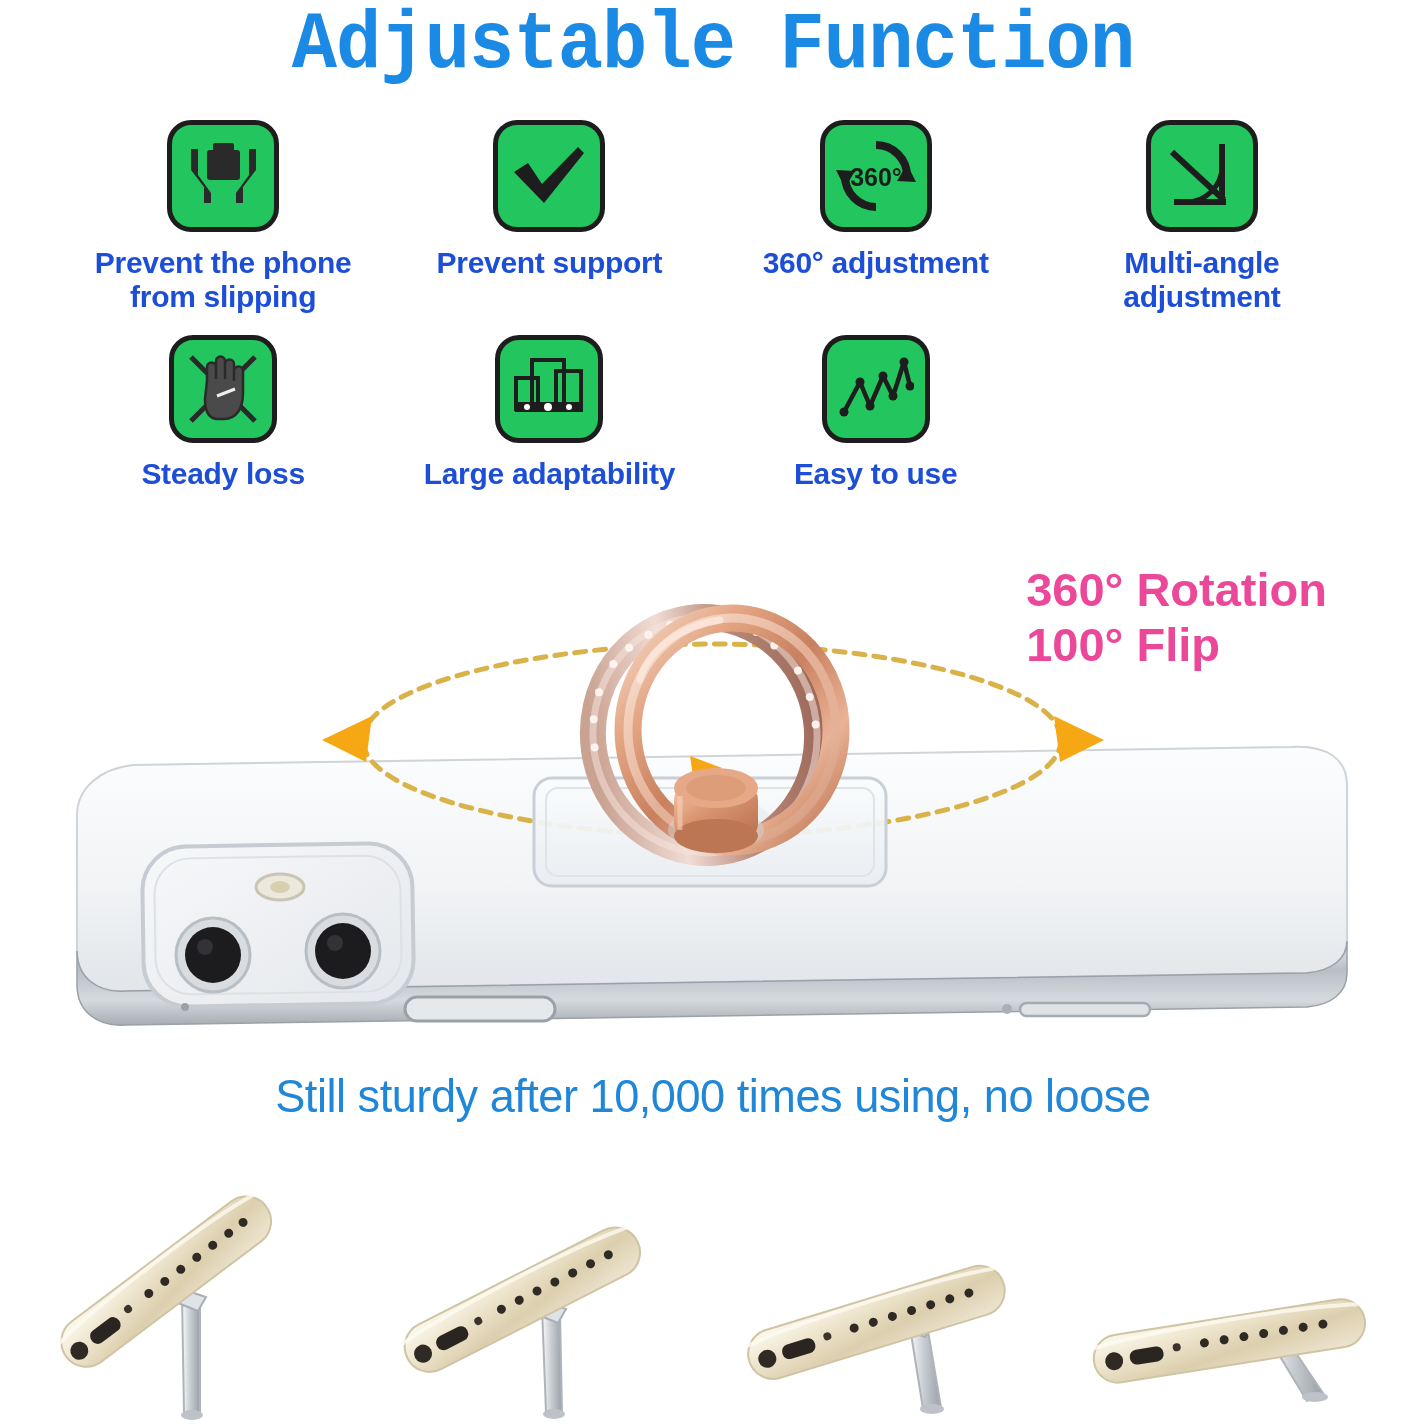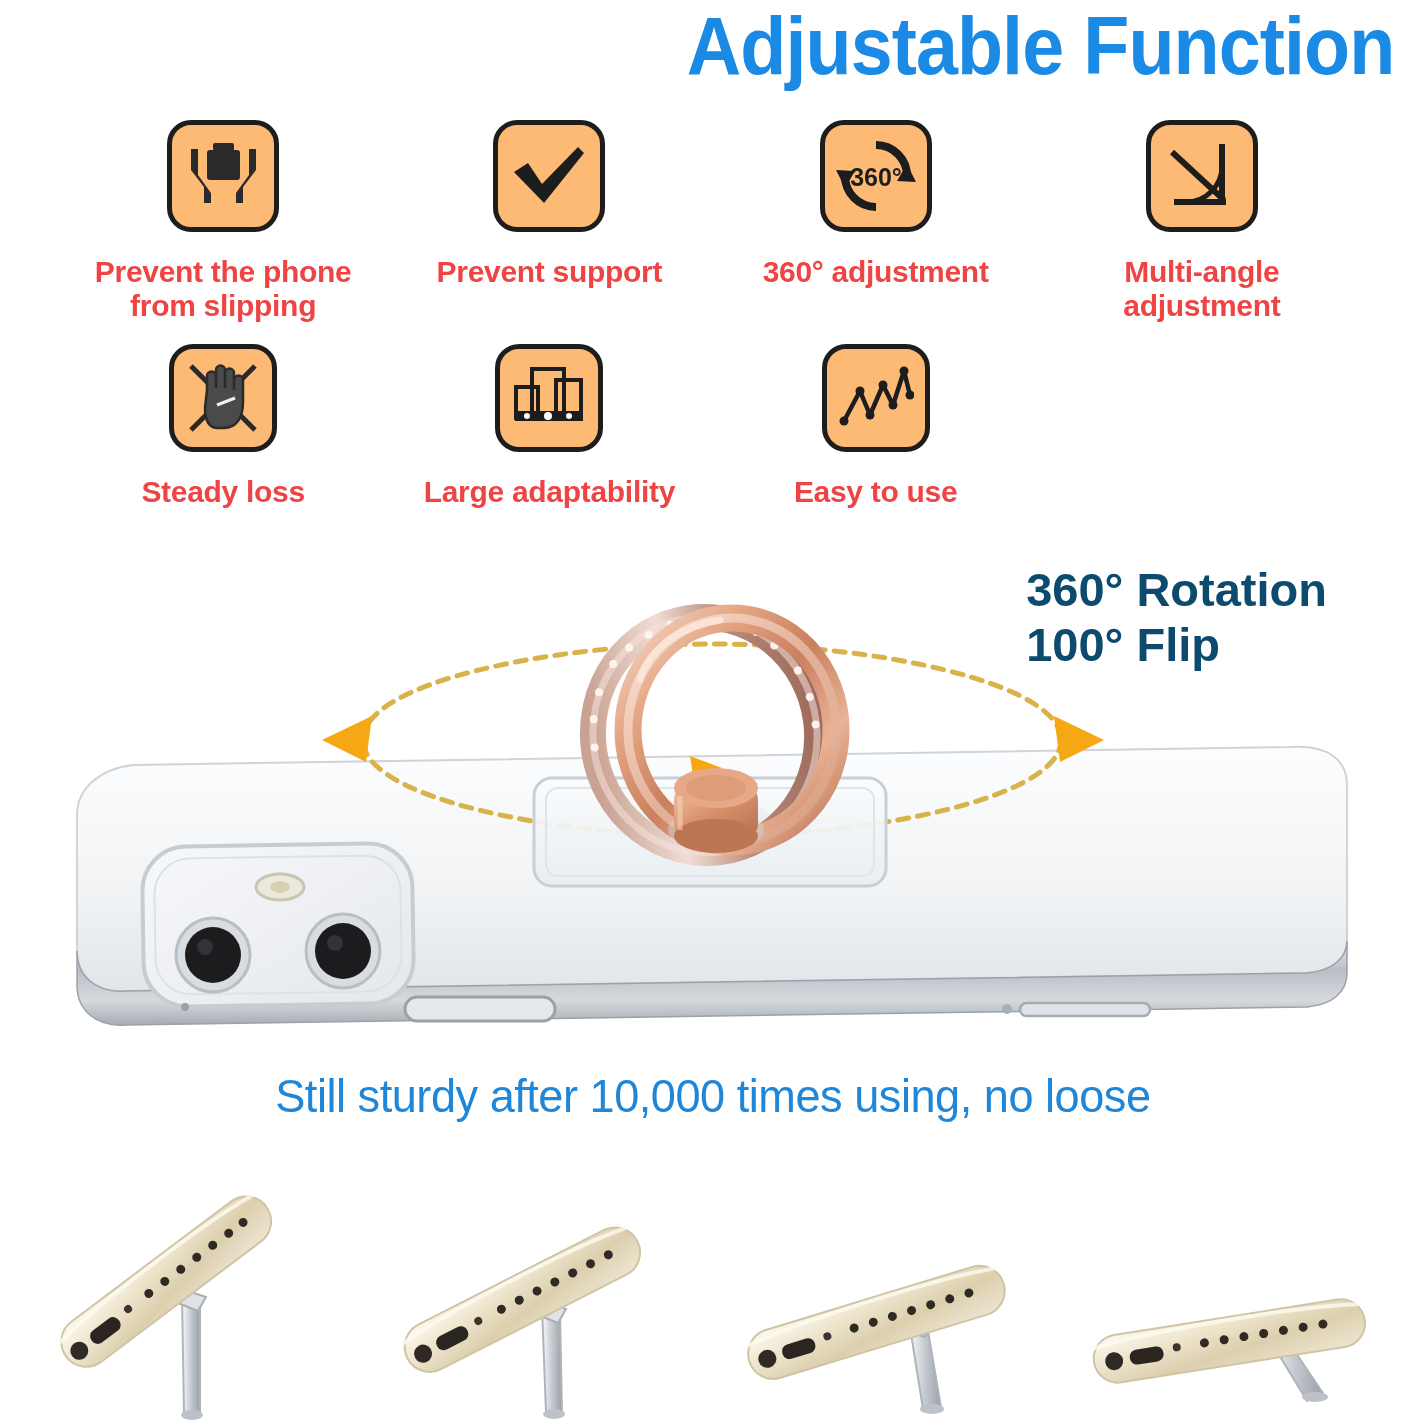--- a/index.html
+++ b/index.html
@@ -12,21 +12,22 @@
     overflow: hidden;
     position: relative;
   }
 
   
   .title-bar {
     width: 100%;
     height: 92px;
     display: flex;
     align-items: center;
-    justify-content: flex-end;
+    justify-content: center;
+    font-family: Liberation Mono, monospace;
   }
   .title-text {
     font-size: 82px;
     font-weight: bold;
     color: #1a8ae5;
     letter-spacing: -1px;
     transform: scaleX(0.92);
     white-space: nowrap;
     line-height: 1;
   }
@@ -45,46 +46,46 @@
     align-items: center;
   }
   .feature-icon-box {
     width: 112px;
     height: 112px;
     border: 5px solid #1d1d1d;
     border-radius: 24px;
     display: flex;
     align-items: center;
     justify-content: center;
-    background: #fdba74;
+    background: #22c55e;
   }
   .feature-icon-box.sm { width: 108px; height: 108px; }
   .feature-label {
-    margin-top: 23px;
+    margin-top: 14px;
     font-size: 30px;
     font-weight: 600;
-    color: #ef4444;
+    color: #1d4ed8;
     text-align: center;
     line-height: 1.12;
     letter-spacing: -0.3px;
     white-space: pre-line;
   }
 
   
   .callout {
     position: absolute;
     right: 98px;
     top: 562px;
     text-align: left;
     line-height: 1.18;
   }
   .callout-line {
     font-size: 47px;
     font-weight: bold;
-    color: #0c4a6e;
+    color: #ec4899;
     white-space: nowrap;
   }
 
   
   .hero {
     position: absolute;
     left: 0;
     top: 590px;
     width: 1425px;
     height: 470px;

